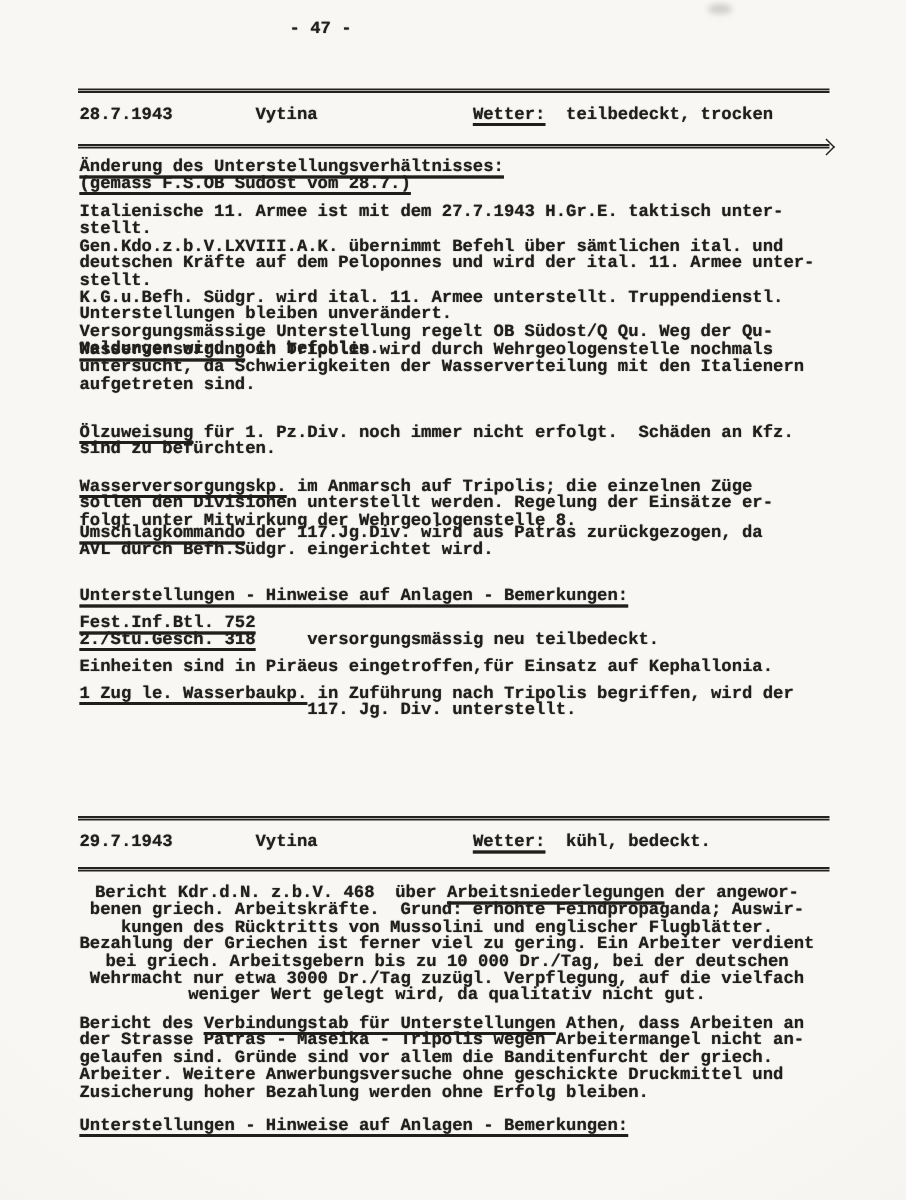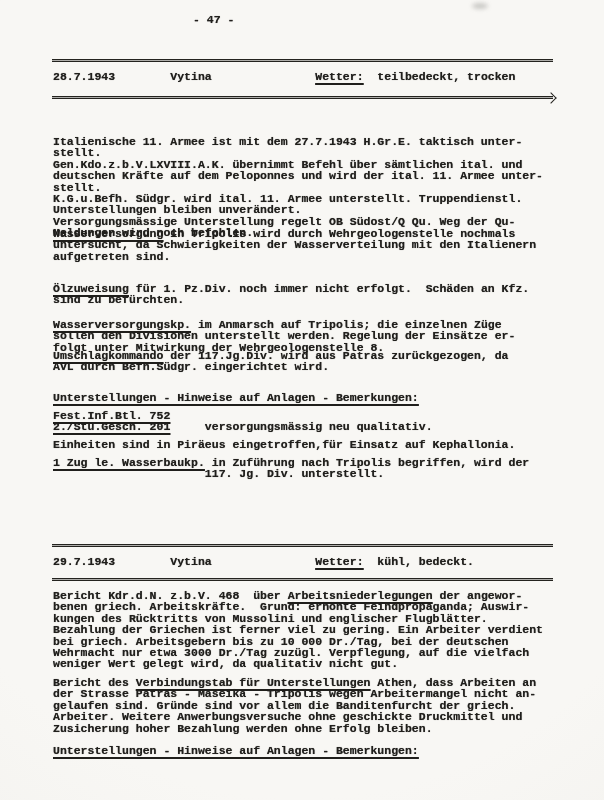--- a/index.html
+++ b/index.html
@@ -47,37 +47,39 @@
     background:rgba(95,95,92,.30);border-radius:50%;filter:blur(2px);
   }
   
   .y-pagenum{top:14px;left:193px;}
   .y-rule1{top:59px;}  .y-head1{top:71px;}  .y-rule2{top:96px;}
   .y-h1{top:106px;}    .y-p1{top:136px;}    .y-p2{top:228px;}
   .y-p3{top:283px;}    .y-p4{top:319px;}    .y-p5{top:350px;}
   .y-h2{top:392px;}    .y-p6{top:410px;}    .y-p7{top:439px;}
   .y-p8{top:457px;}
   .y-rule3{top:544px;} .y-head2{top:556px;} .y-rule4{top:578px;}
-  .y-p9{top:590px;}    .y-p10{top:677px;}   .y-h3{top:745px;}
+  .y-p9{top:590px;text-align:center;}    .y-p10{top:677px;}   .y-h3{top:745px;}
 </style>
 </head>
 <body>
 
 <div class="page">
 
   <div class="smudge"></div>
 
   <div class="tw y-pagenum">- 47 -</div>
 
   <div class="rule y-rule1"></div>
   <div class="tw y-head1"><span>28.7.1943        Vytina               </span><u>Wetter:</u><span>  teilbedeckt, trocken</span></div>
   <div class="rule y-rule2">
       <span class="arrow"></span>
     </div>
 
+  <div class="tw y-h1"><u>Änderung des Unterstellungsverhältnisses:</u><span>
+</span><u>(gemäss F.S.OB Südost vom 28.7.)</u></div>
   <div class="tw y-p1"><span>Italienische 11. Armee ist mit dem 27.7.1943 H.Gr.E. taktisch unter-
 stellt.
 Gen.Kdo.z.b.V.LXVIII.A.K. übernimmt Befehl über sämtlichen ital. und
 deutschen Kräfte auf dem Peloponnes und wird der ital. 11. Armee unter-
 stellt.
 K.G.u.Befh. Südgr. wird ital. 11. Armee unterstellt. Truppendienstl.
 Unterstellungen bleiben unverändert.
 Versorgungsmässige Unterstellung regelt OB Südost/Q Qu. Weg der Qu-
 Meldungen wird noch befohlen.</span></div>
   <div class="tw y-p2"><u>Wasserversorgung</u><span> in Tripolis wird durch Wehrgeologenstelle nochmals
@@ -86,21 +88,21 @@
   <div class="tw y-p3"><u>Ölzuweisung</u><span> für 1. Pz.Div. noch immer nicht erfolgt.  Schäden an Kfz.
 sind zu befürchten.</span></div>
   <div class="tw y-p4"><u>Wasserversorgungskp.</u><span> im Anmarsch auf Tripolis; die einzelnen Züge
 sollen den Divisionen unterstellt werden. Regelung der Einsätze er-
 folgt unter Mitwirkung der Wehrgeologenstelle 8.</span></div>
   <div class="tw y-p5"><u>Umschlagkommando</u><span> der 117.Jg.Div. wird aus Patras zurückgezogen, da
 AVL durch Befh.Südgr. eingerichtet wird.</span></div>
 
   <div class="tw y-h2"><u>Unterstellungen - Hinweise auf Anlagen - Bemerkungen:</u></div>
   <div class="tw y-p6"><u>Fest.Inf.Btl. 752</u><span>
-</span><u>2./Stu.Gesch. 201</u><span>     versorgungsmässig neu qualitativ.</span></div>
+</span><u>2./Stu.Gesch. 318</u><span>     versorgungsmässig neu teilbedeckt.</span></div>
   <div class="tw y-p7"><span>Einheiten sind in Piräeus eingetroffen,für Einsatz auf Kephallonia.</span></div>
   <div class="tw y-p8"><u>1 Zug le. Wasserbaukp.</u><span> in Zuführung nach Tripolis begriffen, wird der
                       117. Jg. Div. unterstellt.</span></div>
 
   <div class="rule y-rule3"></div>
   <div class="tw y-head2"><span>29.7.1943        Vytina               </span><u>Wetter:</u><span>  kühl, bedeckt.</span></div>
   <div class="rule y-rule4"></div>
 
   <div class="tw y-p9"><span>Bericht Kdr.d.N. z.b.V. 468  über </span><u>Arbeitsniederlegungen</u><span> der angewor-
 benen griech. Arbeitskräfte.  Grund: erhöhte Feindpropaganda; Auswir-

